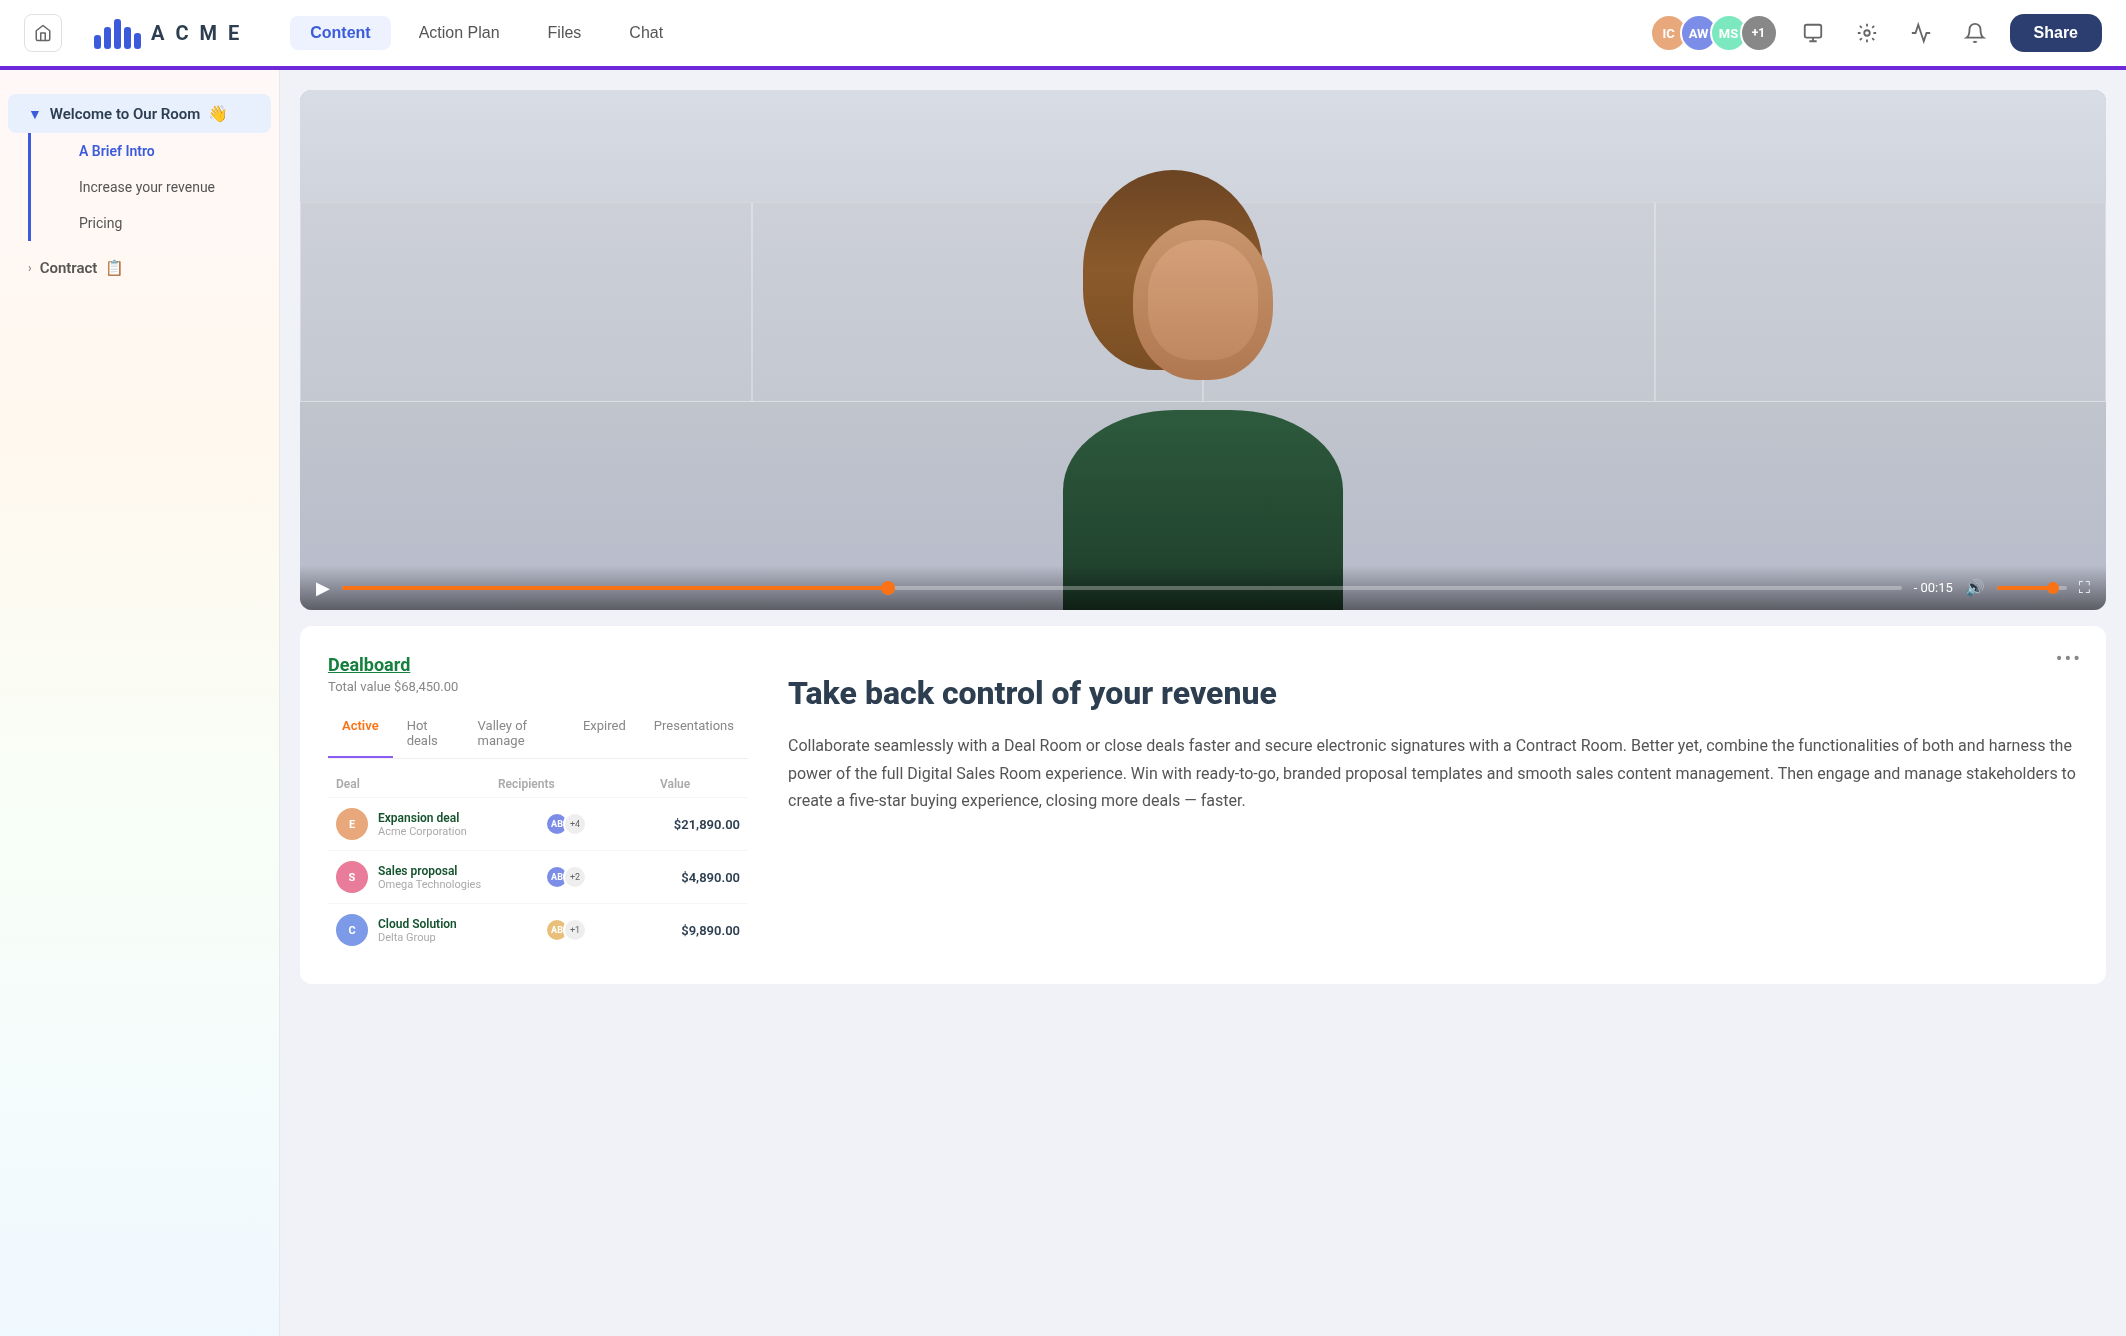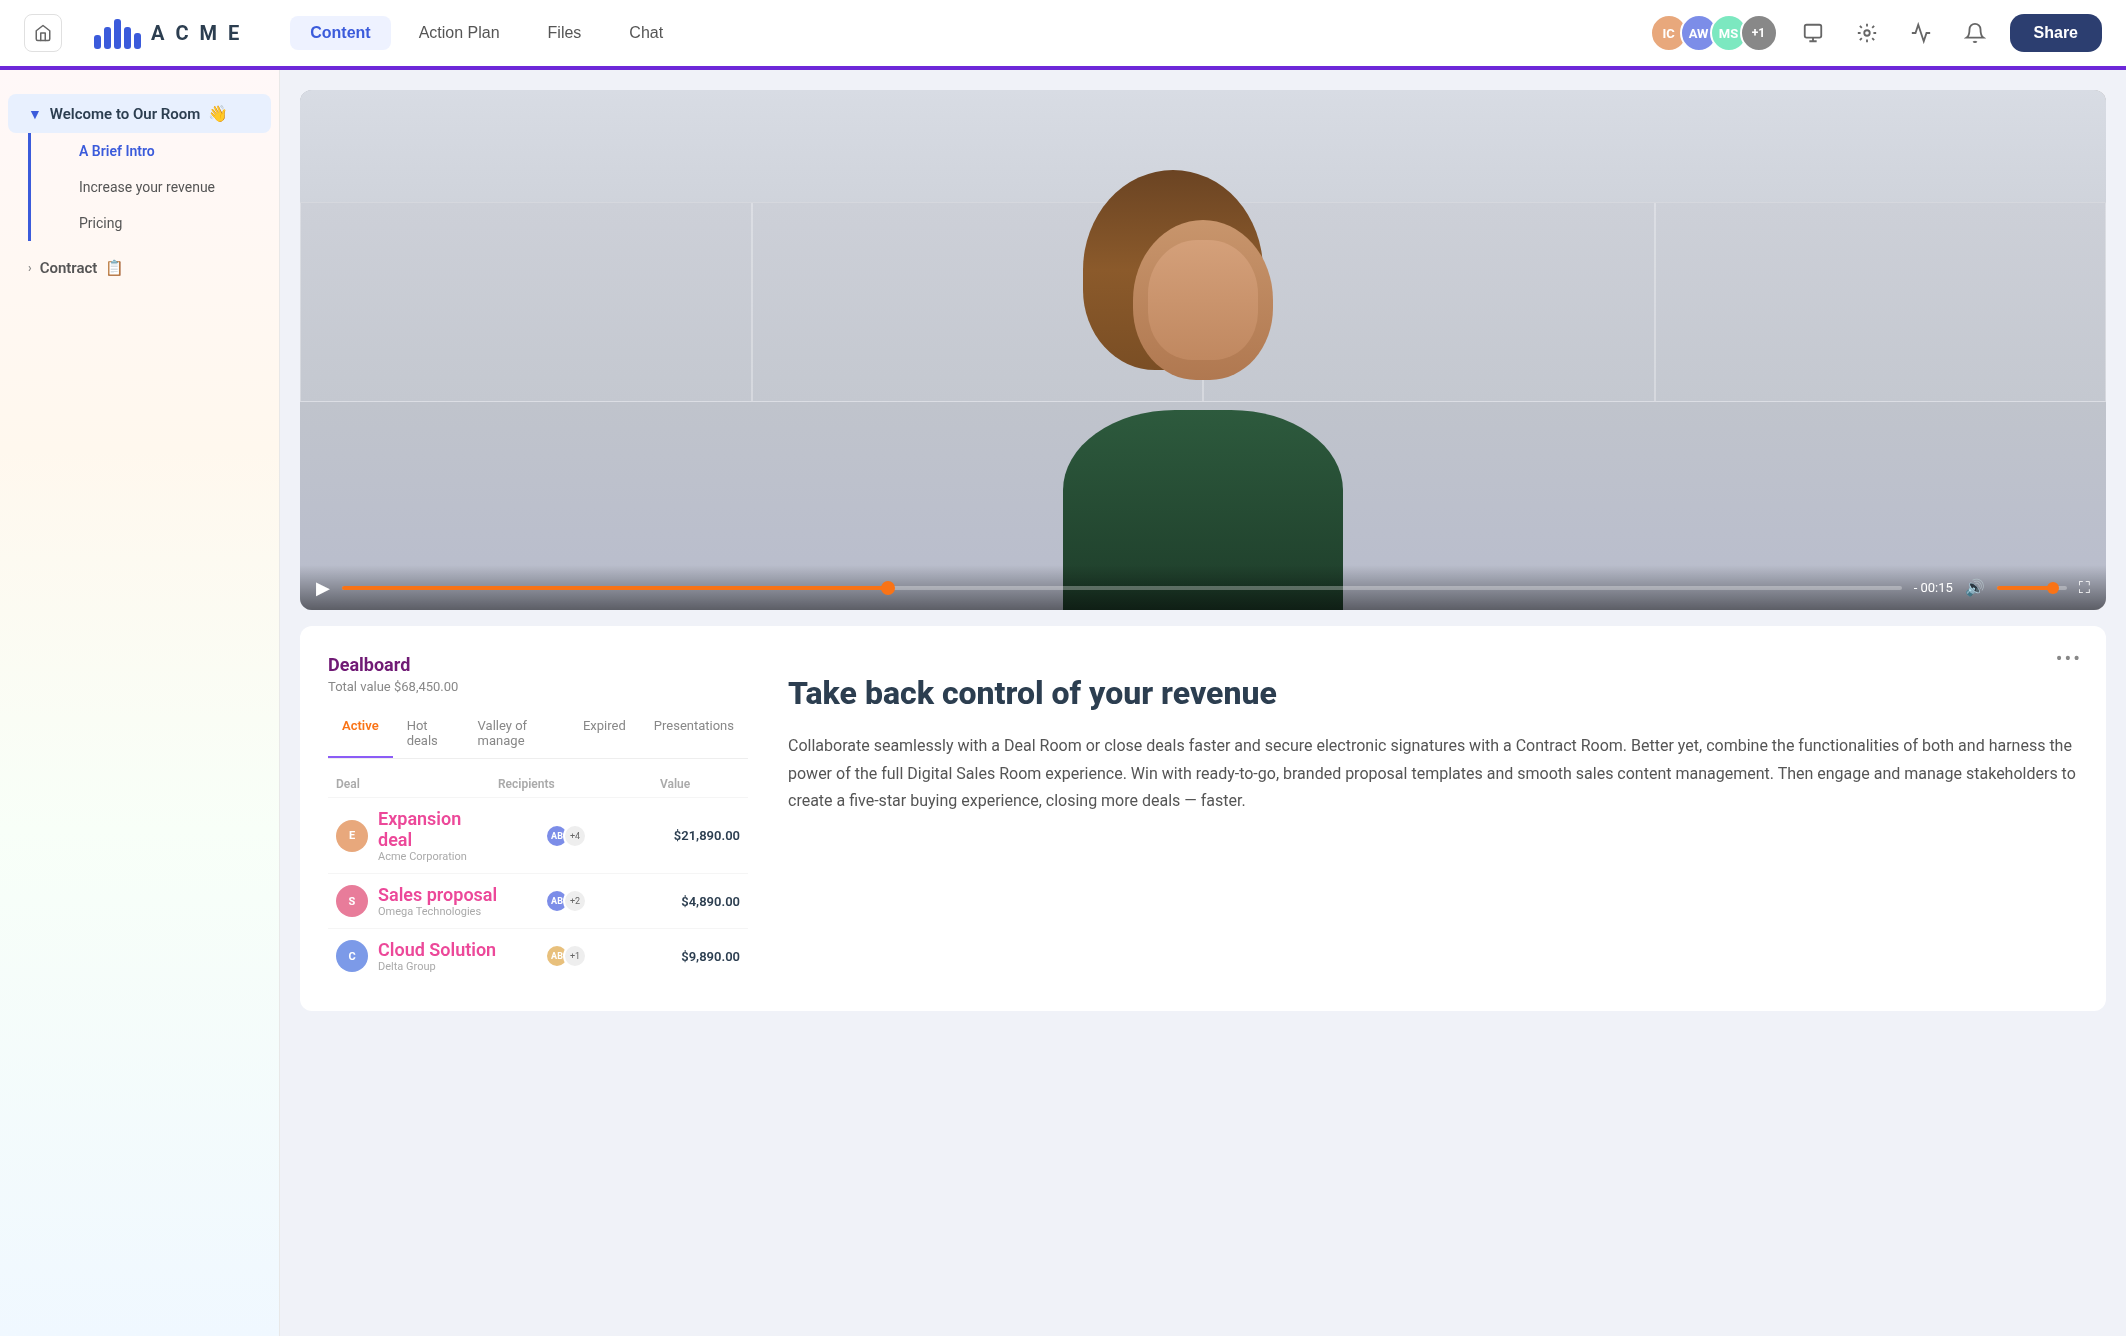--- a/index.html
+++ b/index.html
@@ -388,22 +388,23 @@
       cursor: pointer;
       letter-spacing: 2px;
     }
     .dealboard-left {
       flex: 1;
       max-width: 420px;
     }
     .dealboard-title {
       font-size: 18px;
       font-weight: 700;
-      color: #701a75;
+      color: #15803d;
       margin-bottom: 4px;
+      text-decoration: underline;
     }
     .dealboard-subtitle {
       font-size: 13px;
       color: #888;
       margin-bottom: 16px;
     }
     .dealboard-tabs {
       display: flex;
       gap: 0;
       border-bottom: 1px solid #eee;
@@ -453,23 +454,23 @@
       align-items: center;
       justify-content: center;
       font-size: 11px;
       color: #fff;
       font-weight: 700;
       flex-shrink: 0;
     }
     .deal-avatar.pink { background: #e87c9a; }
     .deal-avatar.blue { background: #7c9ae8; }
     .deal-name {
-      font-size: 18px;
-      font-weight: 600;
-      color: #ec4899;
+      font-size: 12px;
+      font-weight: 600;
+      color: #14532d;
     }
     .deal-company {
       font-size: 11px;
       color: #aaa;
     }
     .recipients-group {
       display: flex;
       align-items: center;
       margin-left: 47px;
     }

